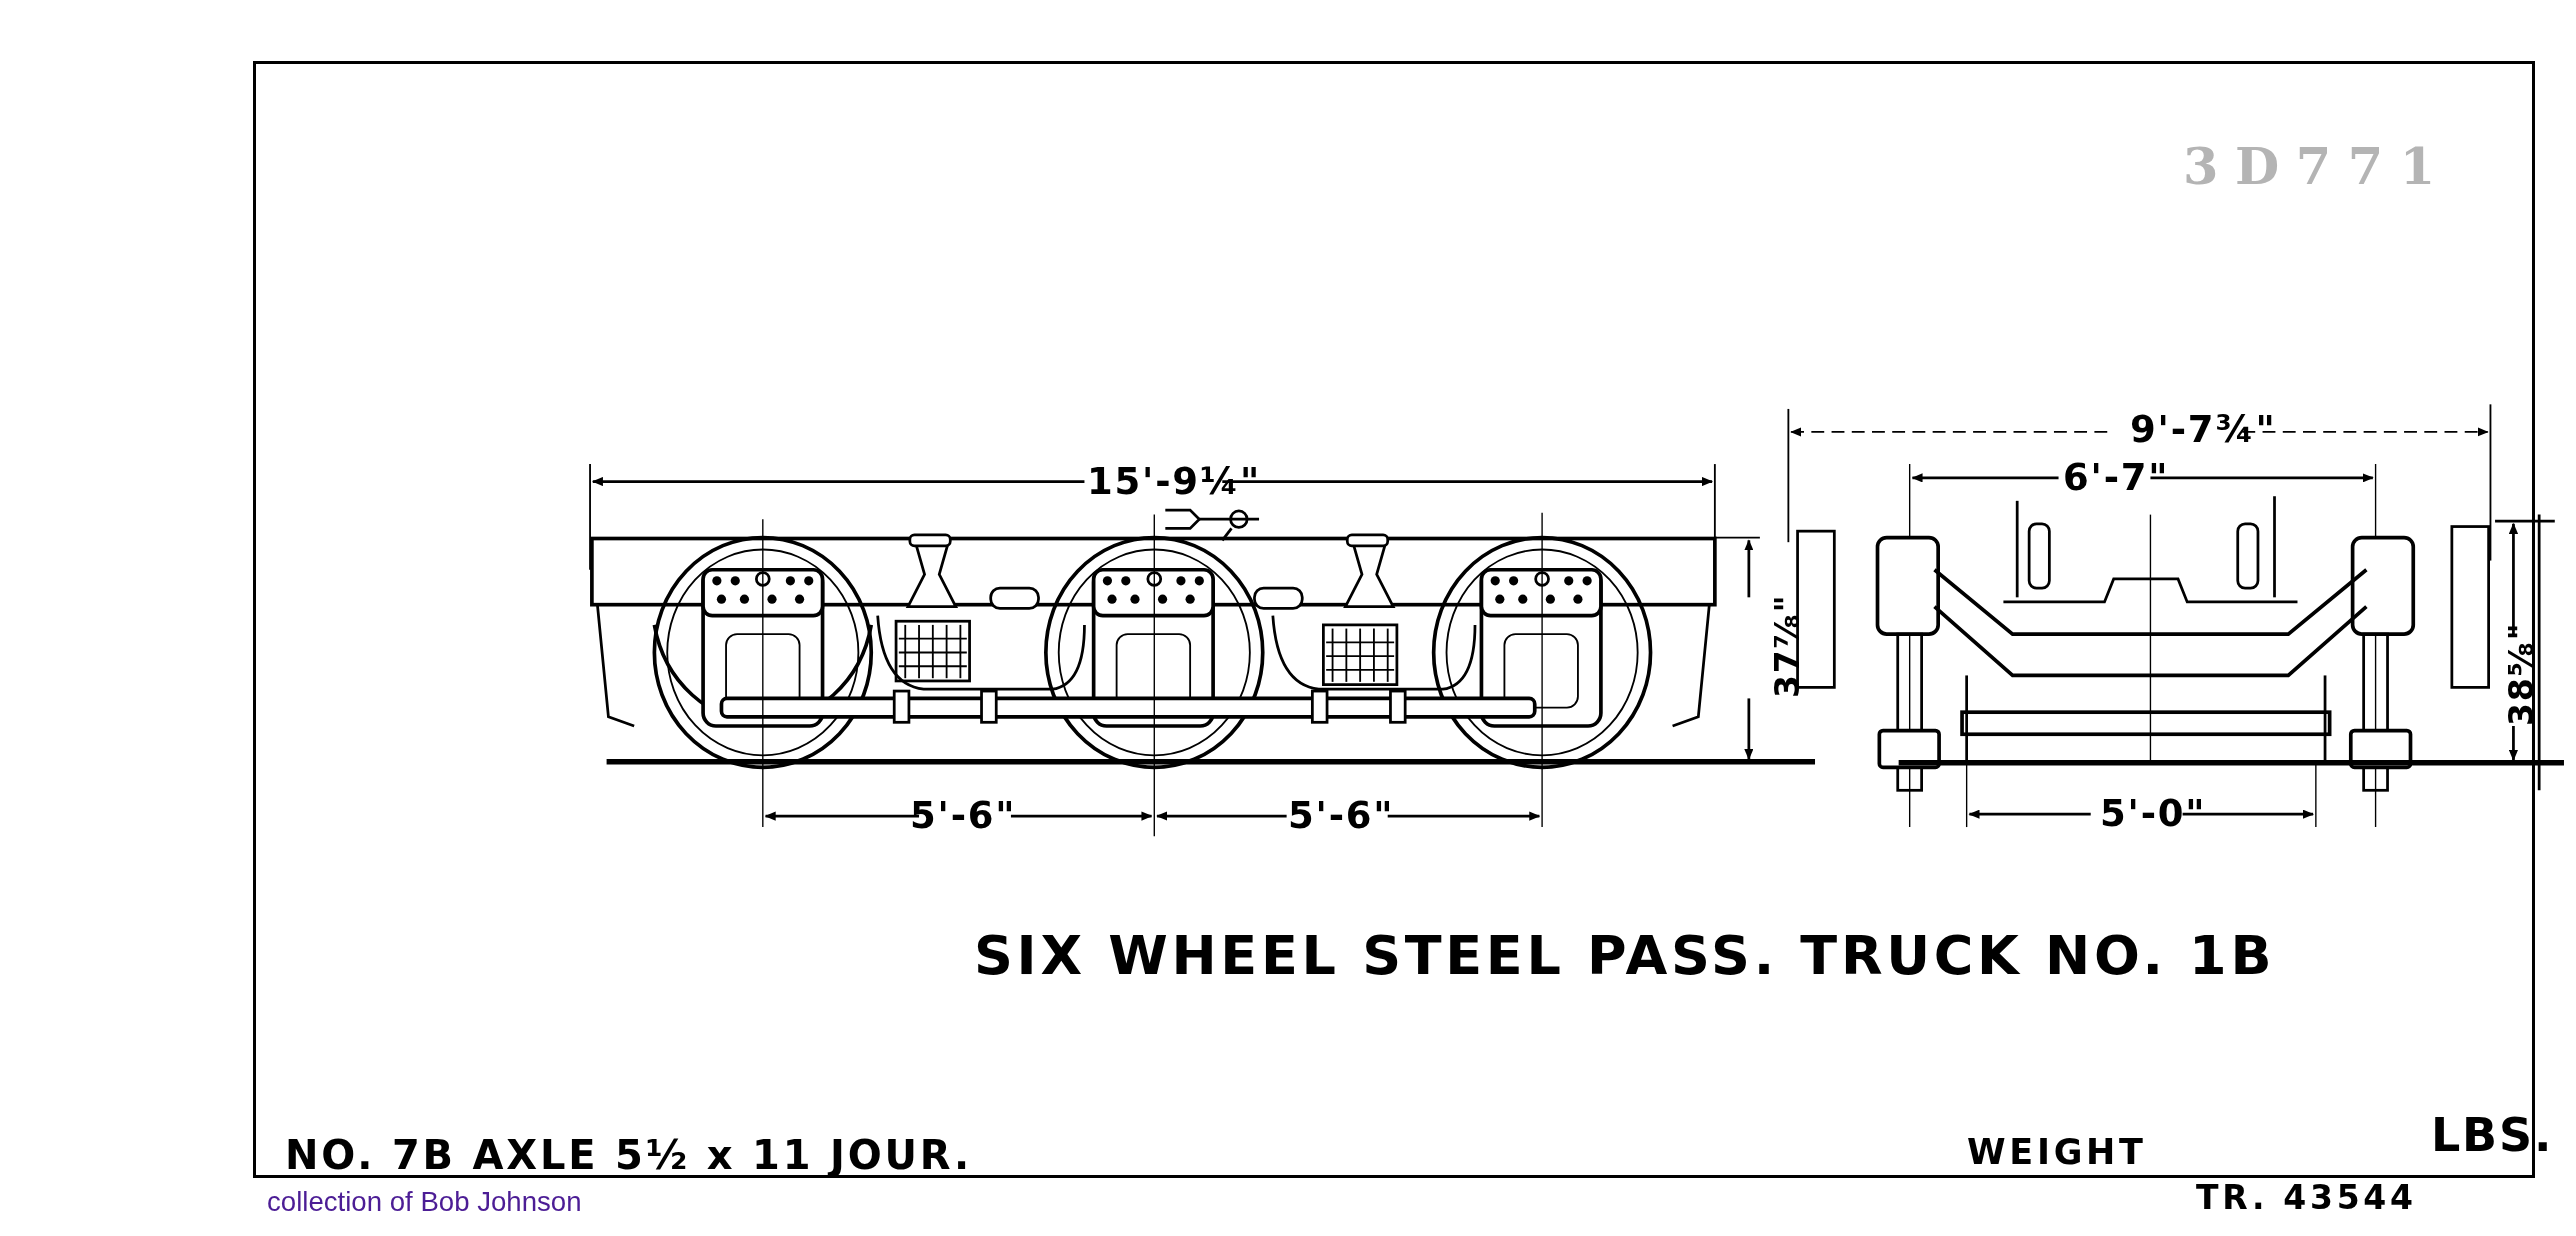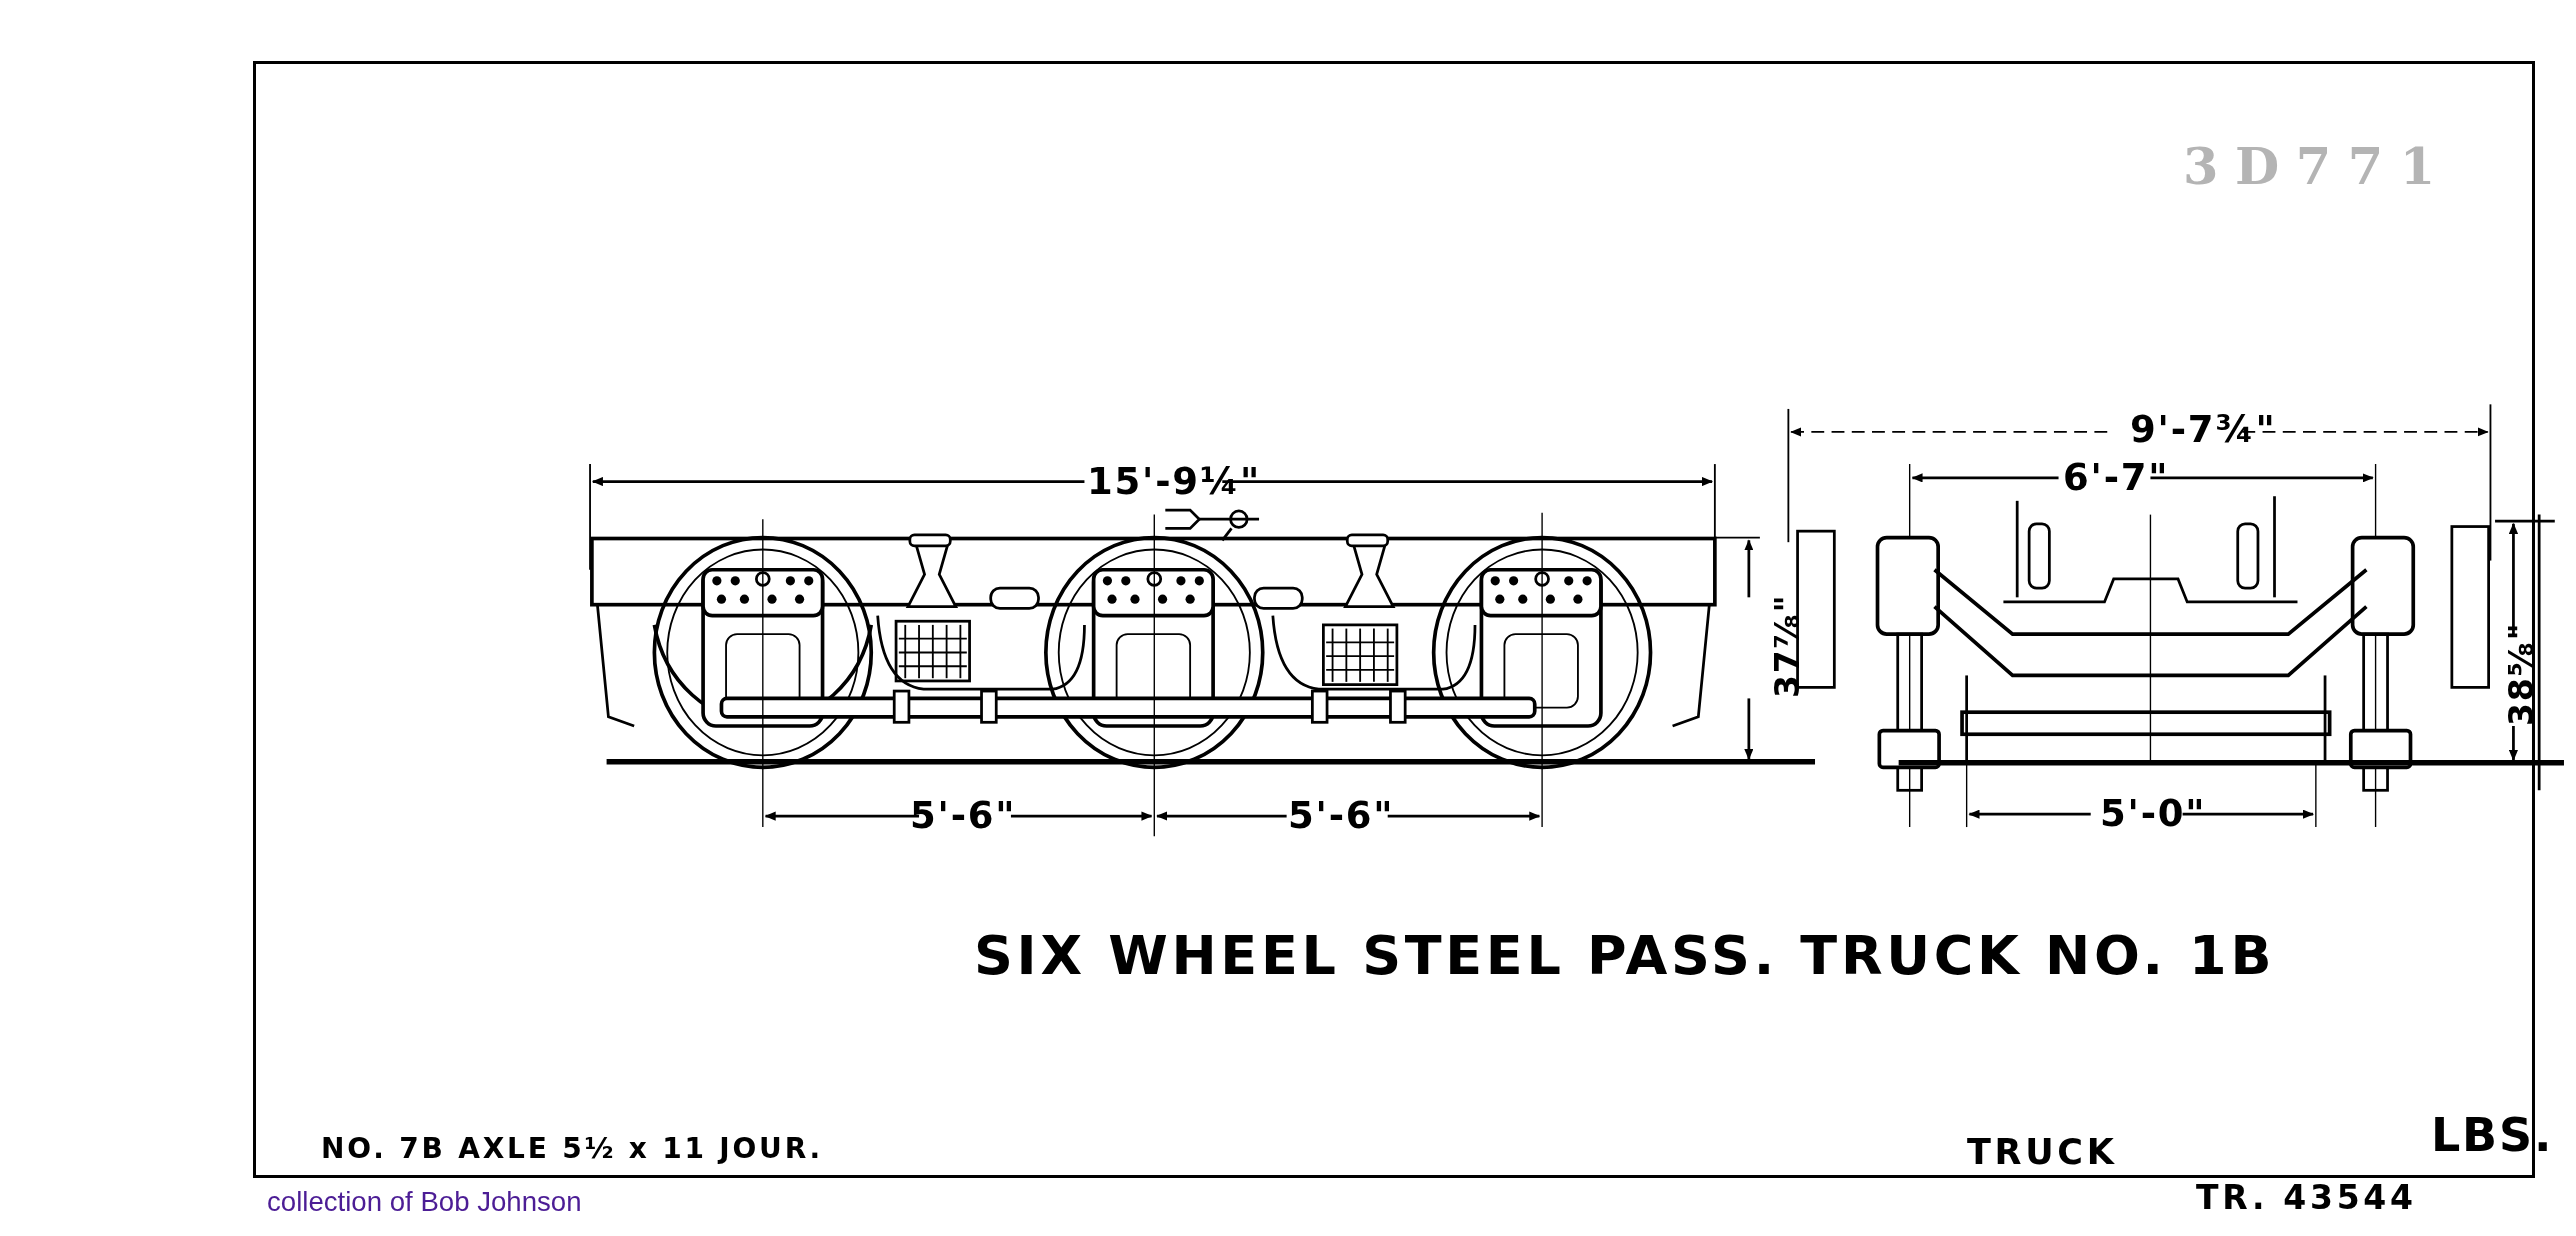--- a/index.html
+++ b/index.html
@@ -2,21 +2,21 @@
 <html style="font-size:14.7px"><head>
 <meta charset="utf-8">
 <style>
   html,body{margin:0;padding:0;background:#fff;}
   body{width:2576px;height:1236px;position:relative;overflow:hidden;font-family:"DejaVu Sans",sans-serif;color:#000;}
   .frame{position:absolute;left:253px;top:61px;width:2282px;height:1117px;border:3.7px solid #000;box-sizing:border-box;}
   svg.drawing{position:absolute;left:0;top:0;}
   .lbl{position:absolute;font-family:"DejaVu Sans",sans-serif;font-weight:bold;white-space:nowrap;letter-spacing:1.8px;color:#000;}
   .stamp{position:absolute;left:2183px;top:136px;font-family:"DejaVu Serif",serif;font-size:51px;color:#777;letter-spacing:16.5px;font-weight:bold;opacity:.55;}
   .title{left:974px;top:924px;font-size:54px;letter-spacing:3.7px;}
-  .axle{left:285px;top:1132px;font-size:28px;letter-spacing:2.8px;margin-left:36px;}
+  .axle{left:285px;top:1132px;font-size:40px;letter-spacing:2.8px;}
   .weight{left:1967px;top:1132px;font-size:35px;letter-spacing:3.7px;}
   .lbs{left:2431px;top:1108px;font-size:46px;}
   .tr{left:2196px;top:1178px;font-size:33px;font-weight:bold;letter-spacing:3.7px;}
   .credit{position:absolute;left:267px;top:1186px;font-family:"Liberation Sans",sans-serif;font-size:27.6px;color:#4c1d95;}
   .dim{font-size:37px;}
   .dimv{font-size:33px;transform-origin:left top;}
 </style>
 </head>
 <body>
 
@@ -211,17 +211,17 @@
 <div class="lbl dim" style="left:1288px;top:794px;">5'-6"</div>
 <div class="lbl dimv" style="left:1768px;top:698px;transform:rotate(-90deg);">37⅞"</div>
 
 <div class="lbl dim" style="left:2130px;top:408px;">9'-7¾"</div>
 <div class="lbl dim" style="left:2063px;top:456px;">6'-7"</div>
 <div class="lbl dim" style="left:2100px;top:792px;">5'-0"</div>
 <div class="lbl dimv" style="left:2502px;top:726px;transform:rotate(-90deg);">38⅝"</div>
 
 <div class="lbl title">SIX WHEEL STEEL PASS. TRUCK NO. 1B</div>
 <div class="lbl axle">NO. 7B AXLE 5½ x 11 JOUR.</div>
-<div class="lbl weight">TRUCK</div>
+<div class="lbl weight">WEIGHT</div>
 <div class="lbl lbs">LBS.</div>
 <div class="lbl tr">TR. 43544</div>
 <div class="credit">collection of Bob Johnson</div>
 
 
 </body></html>

